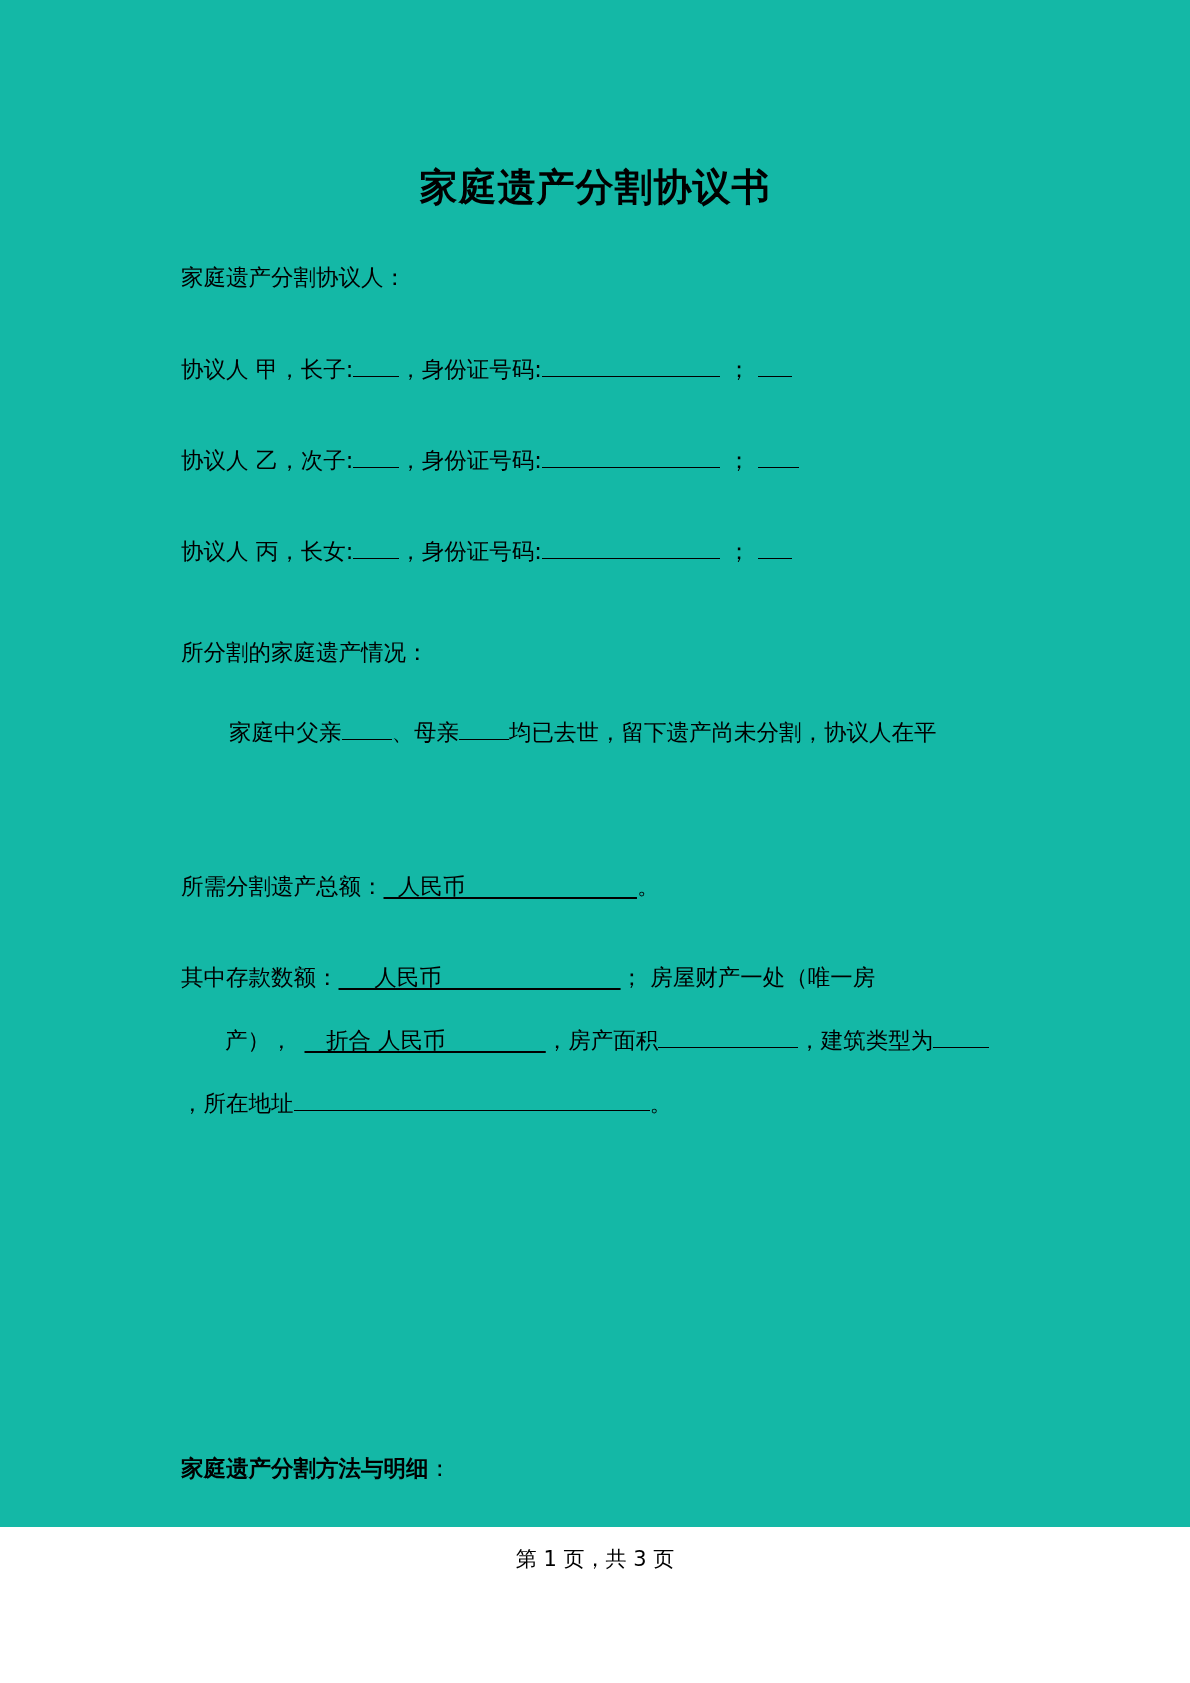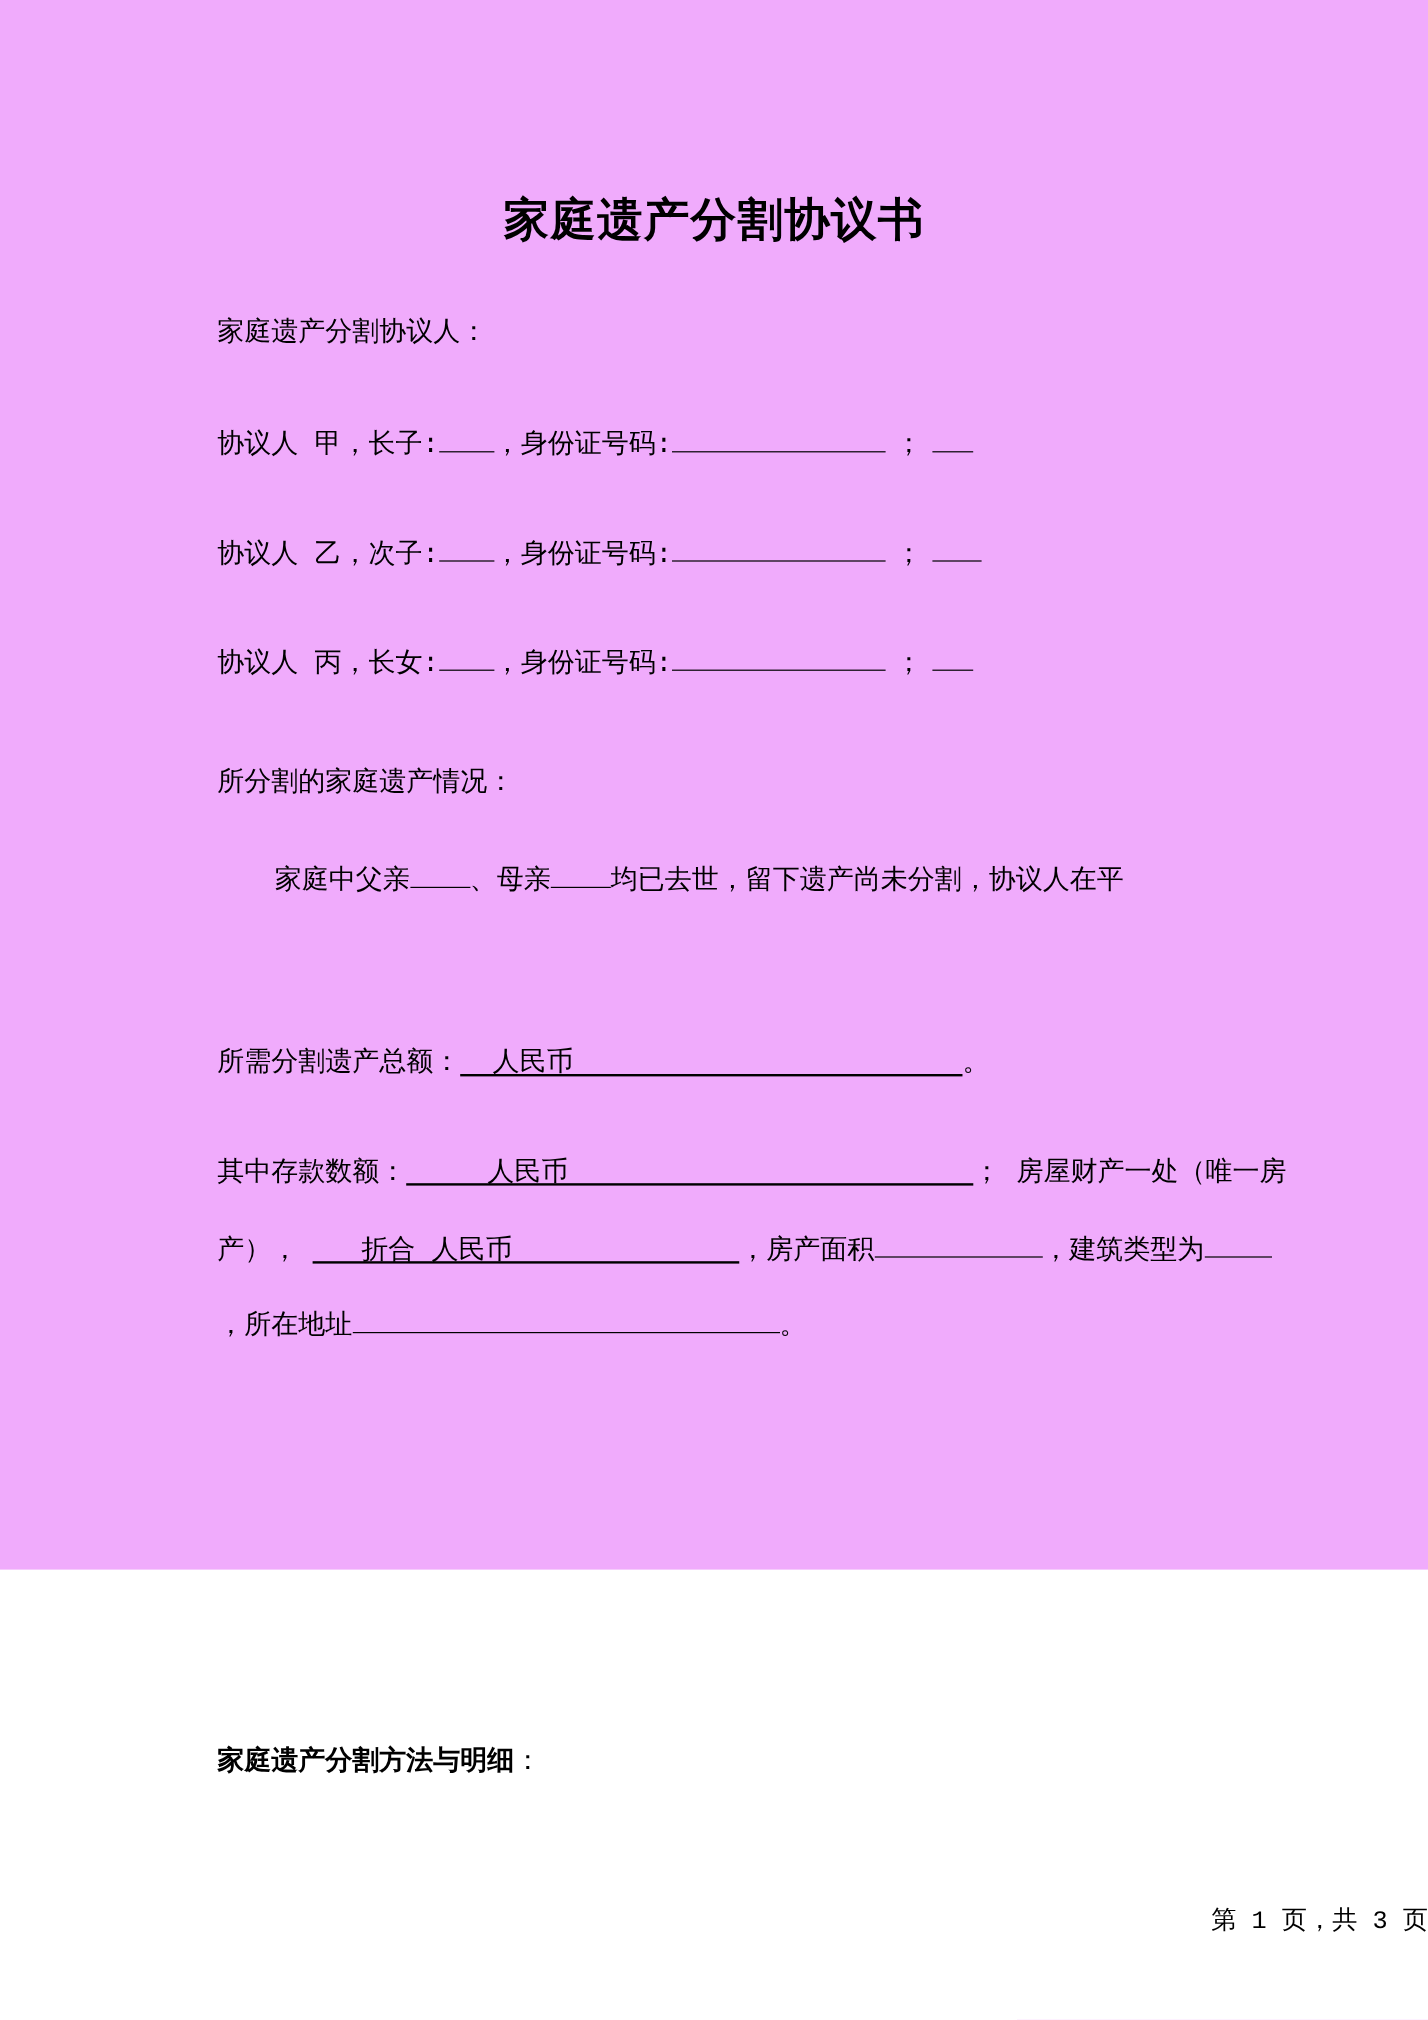--- a/index.html
+++ b/index.html
@@ -1,25 +1,25 @@
 <!DOCTYPE html>
 <html><head>
 <meta charset="utf-8">
 <style>
   html, body { margin: 0; padding: 0; background: #ffffff; }
   body { width: 1190px; height: 1683px; position: relative; overflow: hidden;
          font-family: "DejaVu Sans", "Liberation Sans", sans-serif; color: #000; }
-  .page { position: absolute; left: 0; top: 0; width: 1190px; height: 1308px; background: #f0abfc; font-family: Liberation Mono, monospace; }
+  .page { position: absolute; left: 0; top: 0; width: 1190px; height: 1527px; background: #14b8a6; }
   .title { position: absolute; left: 0; width: 1190px; top: 164px; text-align: center;
            font-size: 38px; font-weight: bold; line-height: 46px; letter-spacing: 1px; }
   .line { position: absolute; left: 181px; font-size: 22.5px; line-height: 30px; white-space: nowrap; }
   .bold { font-weight: bold; }
   .blank { display: inline-block; border-bottom: 1.5px solid #000; height: 22px; vertical-align: baseline; }
   .uline { text-decoration: underline; text-decoration-thickness: 1.5px; text-underline-offset: 3px; white-space: pre; }
-  .footer { position: absolute; left: 0; width: 1190px; top: 1545px; text-align: right; font-size: 21px; line-height: 28px; margin-top: 44px; }
+  .footer { position: absolute; left: 0; width: 1190px; top: 1545px; text-align: center; font-size: 21px; line-height: 28px; }
 </style>
 </head>
 <body>
 
 <div class="page">
 
   <div class="title">家庭遗产分割协议书</div>
 
   <div class="line" style="top:262px;">家庭遗产分割协议人：</div>
 
@@ -43,21 +43,21 @@
 
 
   <div class="line" style="top:871px;">
     <span>所需分割遗产总额：</span><span class="uline">  人民币                        </span><span>。</span>
   </div>
 
   <div class="line" style="top:962px;">
     <span>其中存款数额：</span><span class="uline">     人民币                         </span><span>；  房屋财产一处（唯一房</span>
   </div>
 
-  <div class="line" style="top:1025px;">
+  <div class="line" style="top:1025px;margin-left:44px;">
     <span>产），</span><span style="display:inline-block;width:12px;"></span><span class="uline">   折合 人民币              </span><span>，房产面积</span><span class="blank" style="width:140px;"></span><span>，建筑类型为</span><span class="blank" style="width:56px;"></span>
   </div>
 
   <div class="line" style="top:1088px;">
     <span>，所在地址</span><span class="blank" style="width:356px;"></span><span>。</span>
   </div>
 
   <div class="line" style="top:1453px;">
     <span class="bold">家庭遗产分割方法与明细</span><span>：</span>
   </div>

